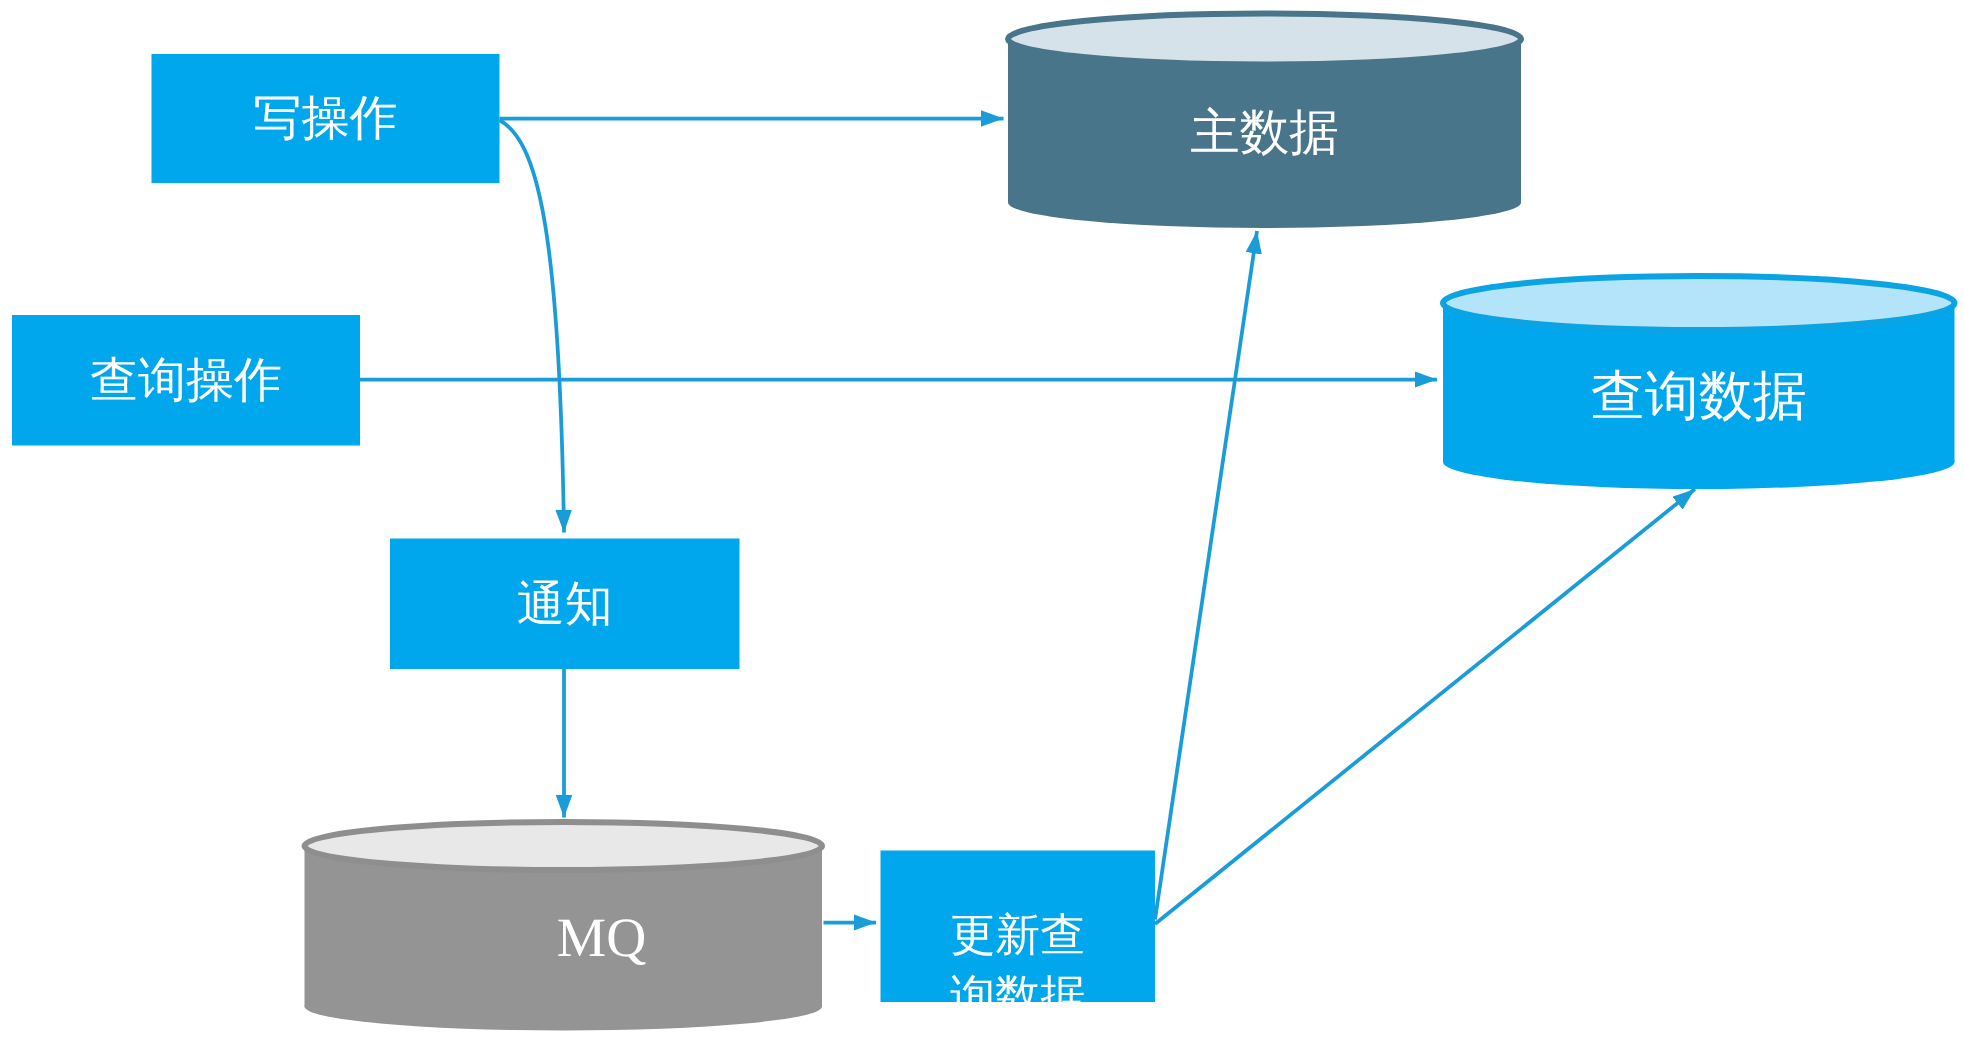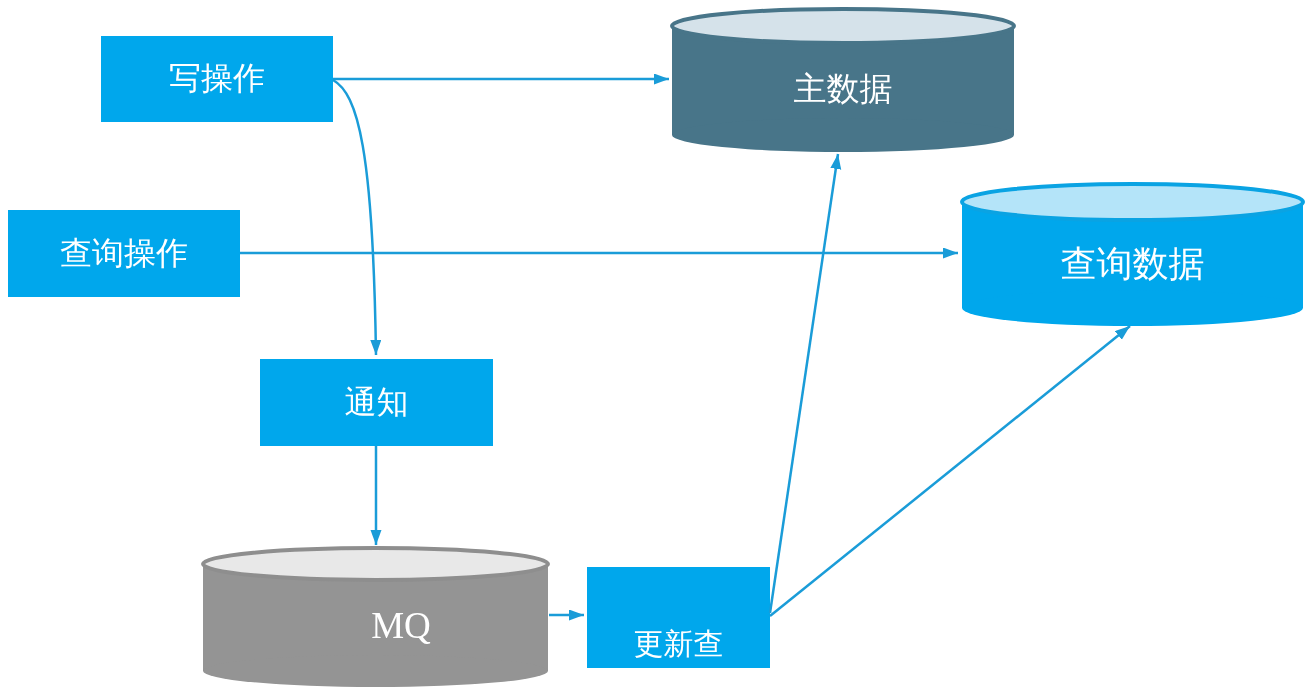--- a/index.html
+++ b/index.html
@@ -82,20 +82,21 @@
   <div class="node-label fs-box" style="left:101px; top:36px; width:232px; height:86px;">
     <span>写操作</span>
   </div>
 
   <div class="node-label fs-box" style="left:260px; top:359px; width:233px; height:87px;">
     <span>通知</span>
   </div>
 
   <div class="node-label fs-box-sm" style="left:587px; top:594px; width:183px; height:101px;">
     <span>更新查</span>
+    <span>询数据</span>
   </div>
 
   <div class="node-label fs-db" style="left:672px; top:26px; width:342px; height:126px;">
     <span>主数据</span>
   </div>
 
   <div class="node-label fs-es" style="left:962px; top:202px; width:341px; height:124px;">
     <span>查询数据</span>
   </div>
 

